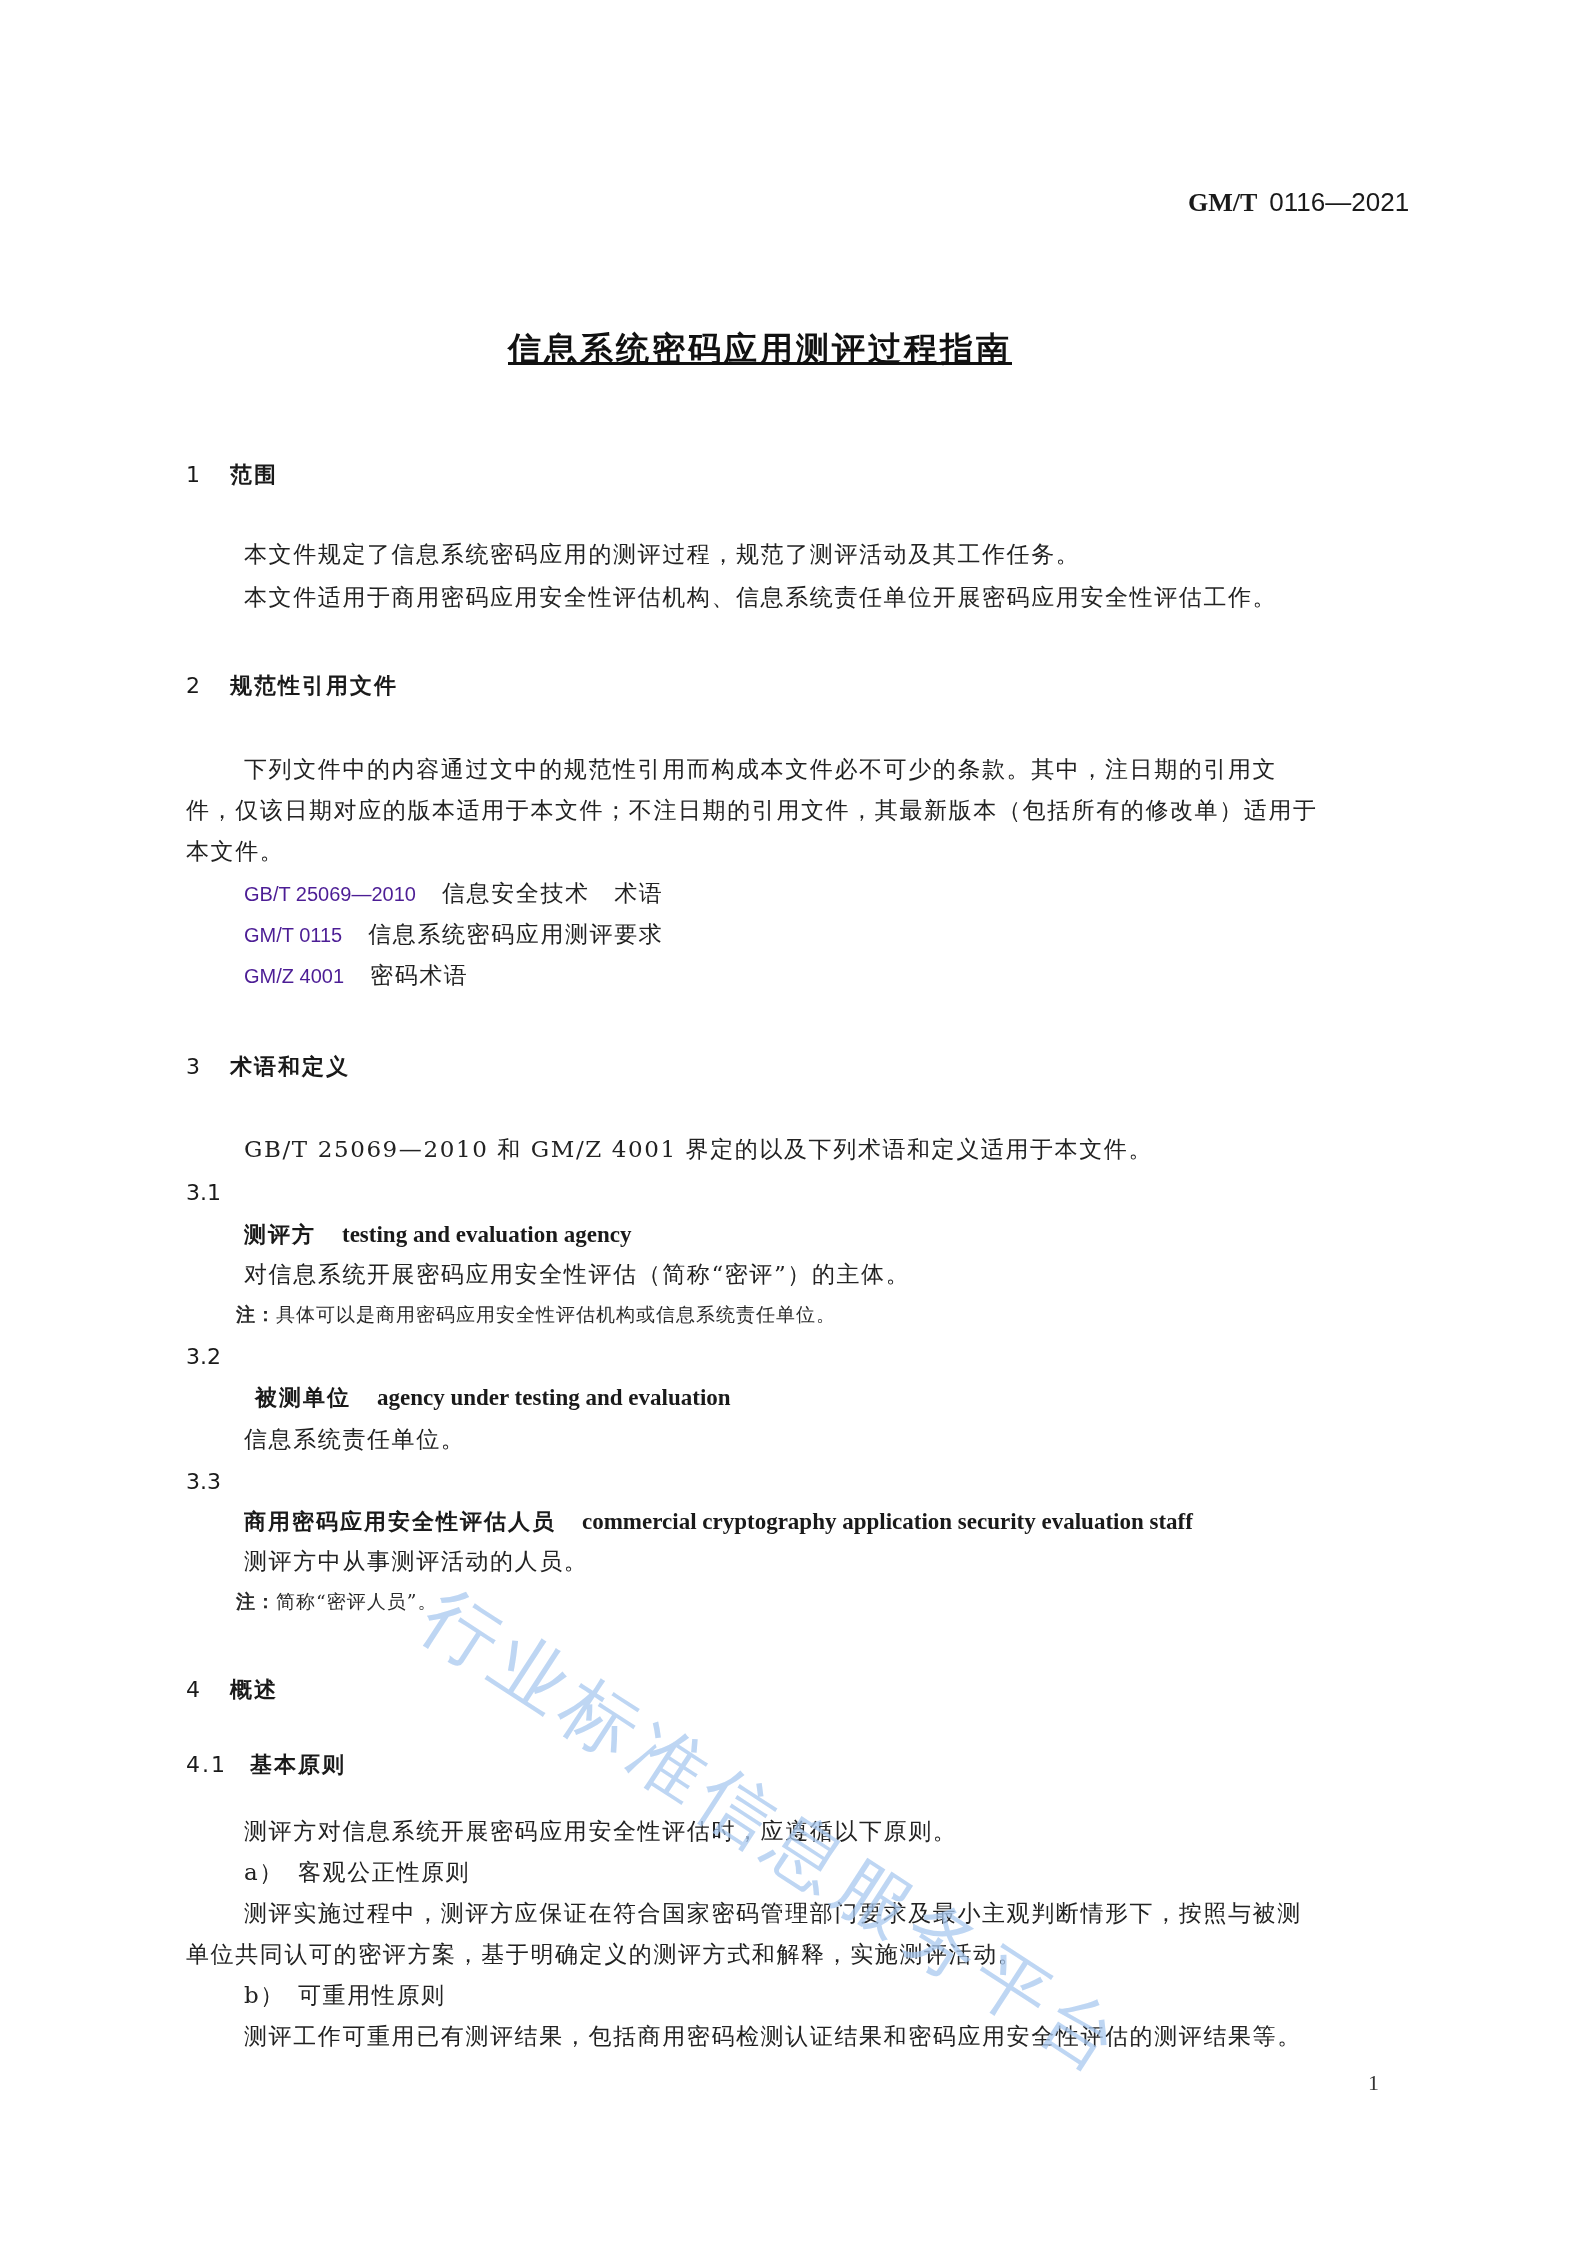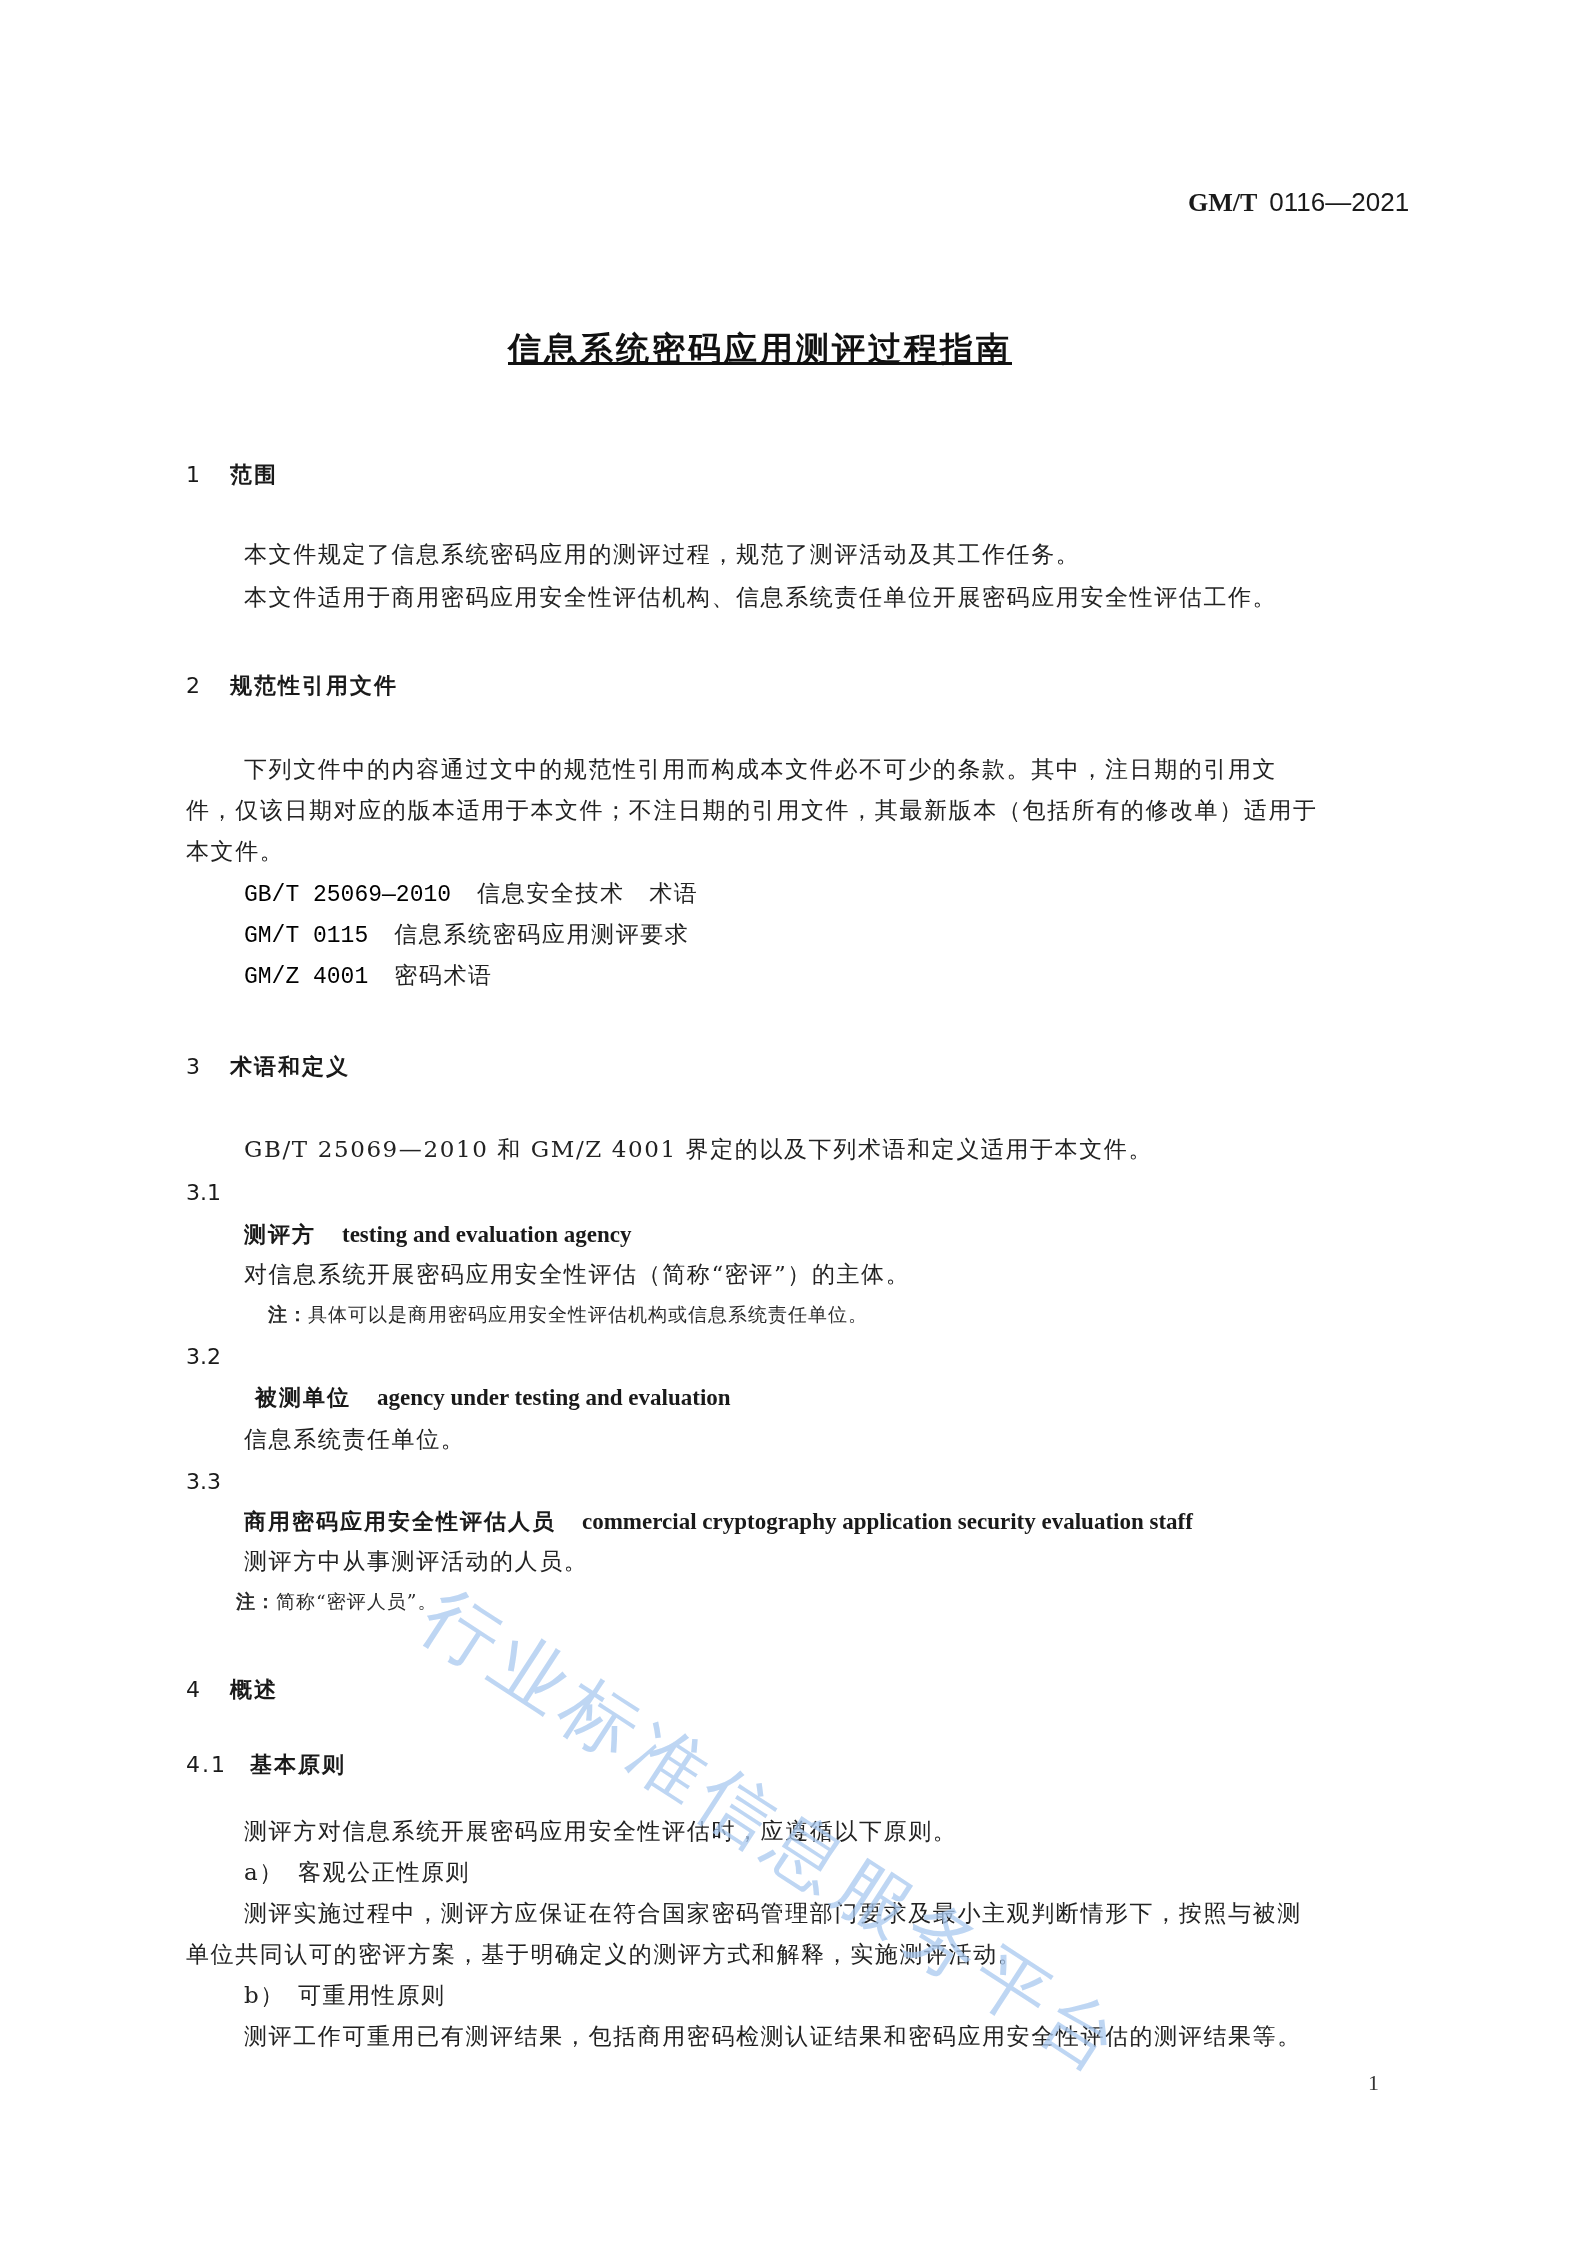--- a/index.html
+++ b/index.html
@@ -1,20 +1,20 @@
 <!DOCTYPE html>
 <html><head>
 <meta charset="utf-8">
 <style>
   html, body { margin: 0; padding: 0; background: #ffffff; }
   body { width: 1586px; height: 2244px; position: relative; overflow: hidden; color: #1a1a1a; }
   .page { position: absolute; left: 0; top: 0; width: 1306px; height: 2244px; background: #ffffff; }
   .ln { position: absolute; white-space: nowrap; line-height: 1; }
   .body { font-family: "DejaVu Serif", "Liberation Serif", serif; font-size: 23px; letter-spacing: 1.6px; color: #222; }
-  .std-code { font-family: Liberation Mono, monospace; font-size: 23px; color: #000000; }
+  .std-code { font-family: Liberation Sans, sans-serif; font-size: 20px; color: #4c1d95; }
   .h1 { font-family: "DejaVu Sans", "Liberation Sans", sans-serif; font-size: 22px; font-weight: bold; color: #1a1a1a; letter-spacing: 2px; }
   .h1 .num { display: inline-block; width: 44px; font-weight: normal; }
   .h2 .num { display: inline-block; width: 64px; font-weight: normal; }
   .clause { font-family: "DejaVu Sans", "Liberation Sans", sans-serif; font-size: 22px; color: #1a1a1a; }
   .term-zh { font-family: "DejaVu Sans", "Liberation Sans", sans-serif; font-size: 22px; font-weight: bold; letter-spacing: 2px; }
   .term-en { font-family: "Liberation Serif", "DejaVu Serif", serif; font-size: 23px; font-weight: bold; margin-left: 26px; }
   .note { font-family: "DejaVu Serif", "Liberation Serif", serif; font-size: 19px; color: #2a2a2a; letter-spacing: 1px; }
   .note .lbl { font-family: "DejaVu Sans", "Liberation Sans", sans-serif; font-weight: bold; }
   .doc-id { font-family: "Liberation Serif", "DejaVu Serif", serif; font-weight: bold; font-size: 26px; }
   .doc-id .yr { font-family: "Liberation Sans", "DejaVu Sans", sans-serif; font-weight: normal; margin-left: 12px; }
@@ -67,21 +67,21 @@
   <div class="ln h1" style="left:186px; top:1056px;">
     <span class="num">3</span><span>术语和定义</span>
   </div>
   <div class="ln body" style="left:244px; top:1138px;">GB/T 25069—2010 和 GM/Z 4001 界定的以及下列术语和定义适用于本文件。</div>
 
   <div class="ln clause" style="left:186px; top:1182px;">3.1</div>
   <div class="ln" style="left:244px; top:1223px;">
     <span class="term-zh">测评方</span><span class="term-en">testing and evaluation agency</span>
   </div>
   <div class="ln body" style="left:244px; top:1263px;">对信息系统开展密码应用安全性评估（简称“密评”）的主体。</div>
-  <div class="ln note" style="left:236px; top:1305px;margin-left:32px;">
+  <div class="ln note" style="left:236px; top:1305px;">
     <span class="lbl">注：</span><span>具体可以是商用密码应用安全性评估机构或信息系统责任单位。</span>
   </div>
 
   <div class="ln clause" style="left:186px; top:1346px;">3.2</div>
   <div class="ln" style="left:255px; top:1386px;">
     <span class="term-zh">被测单位</span><span class="term-en">agency under testing and evaluation</span>
   </div>
   <div class="ln body" style="left:244px; top:1428px;">信息系统责任单位。</div>
 
   <div class="ln clause" style="left:186px; top:1471px;">3.3</div>

